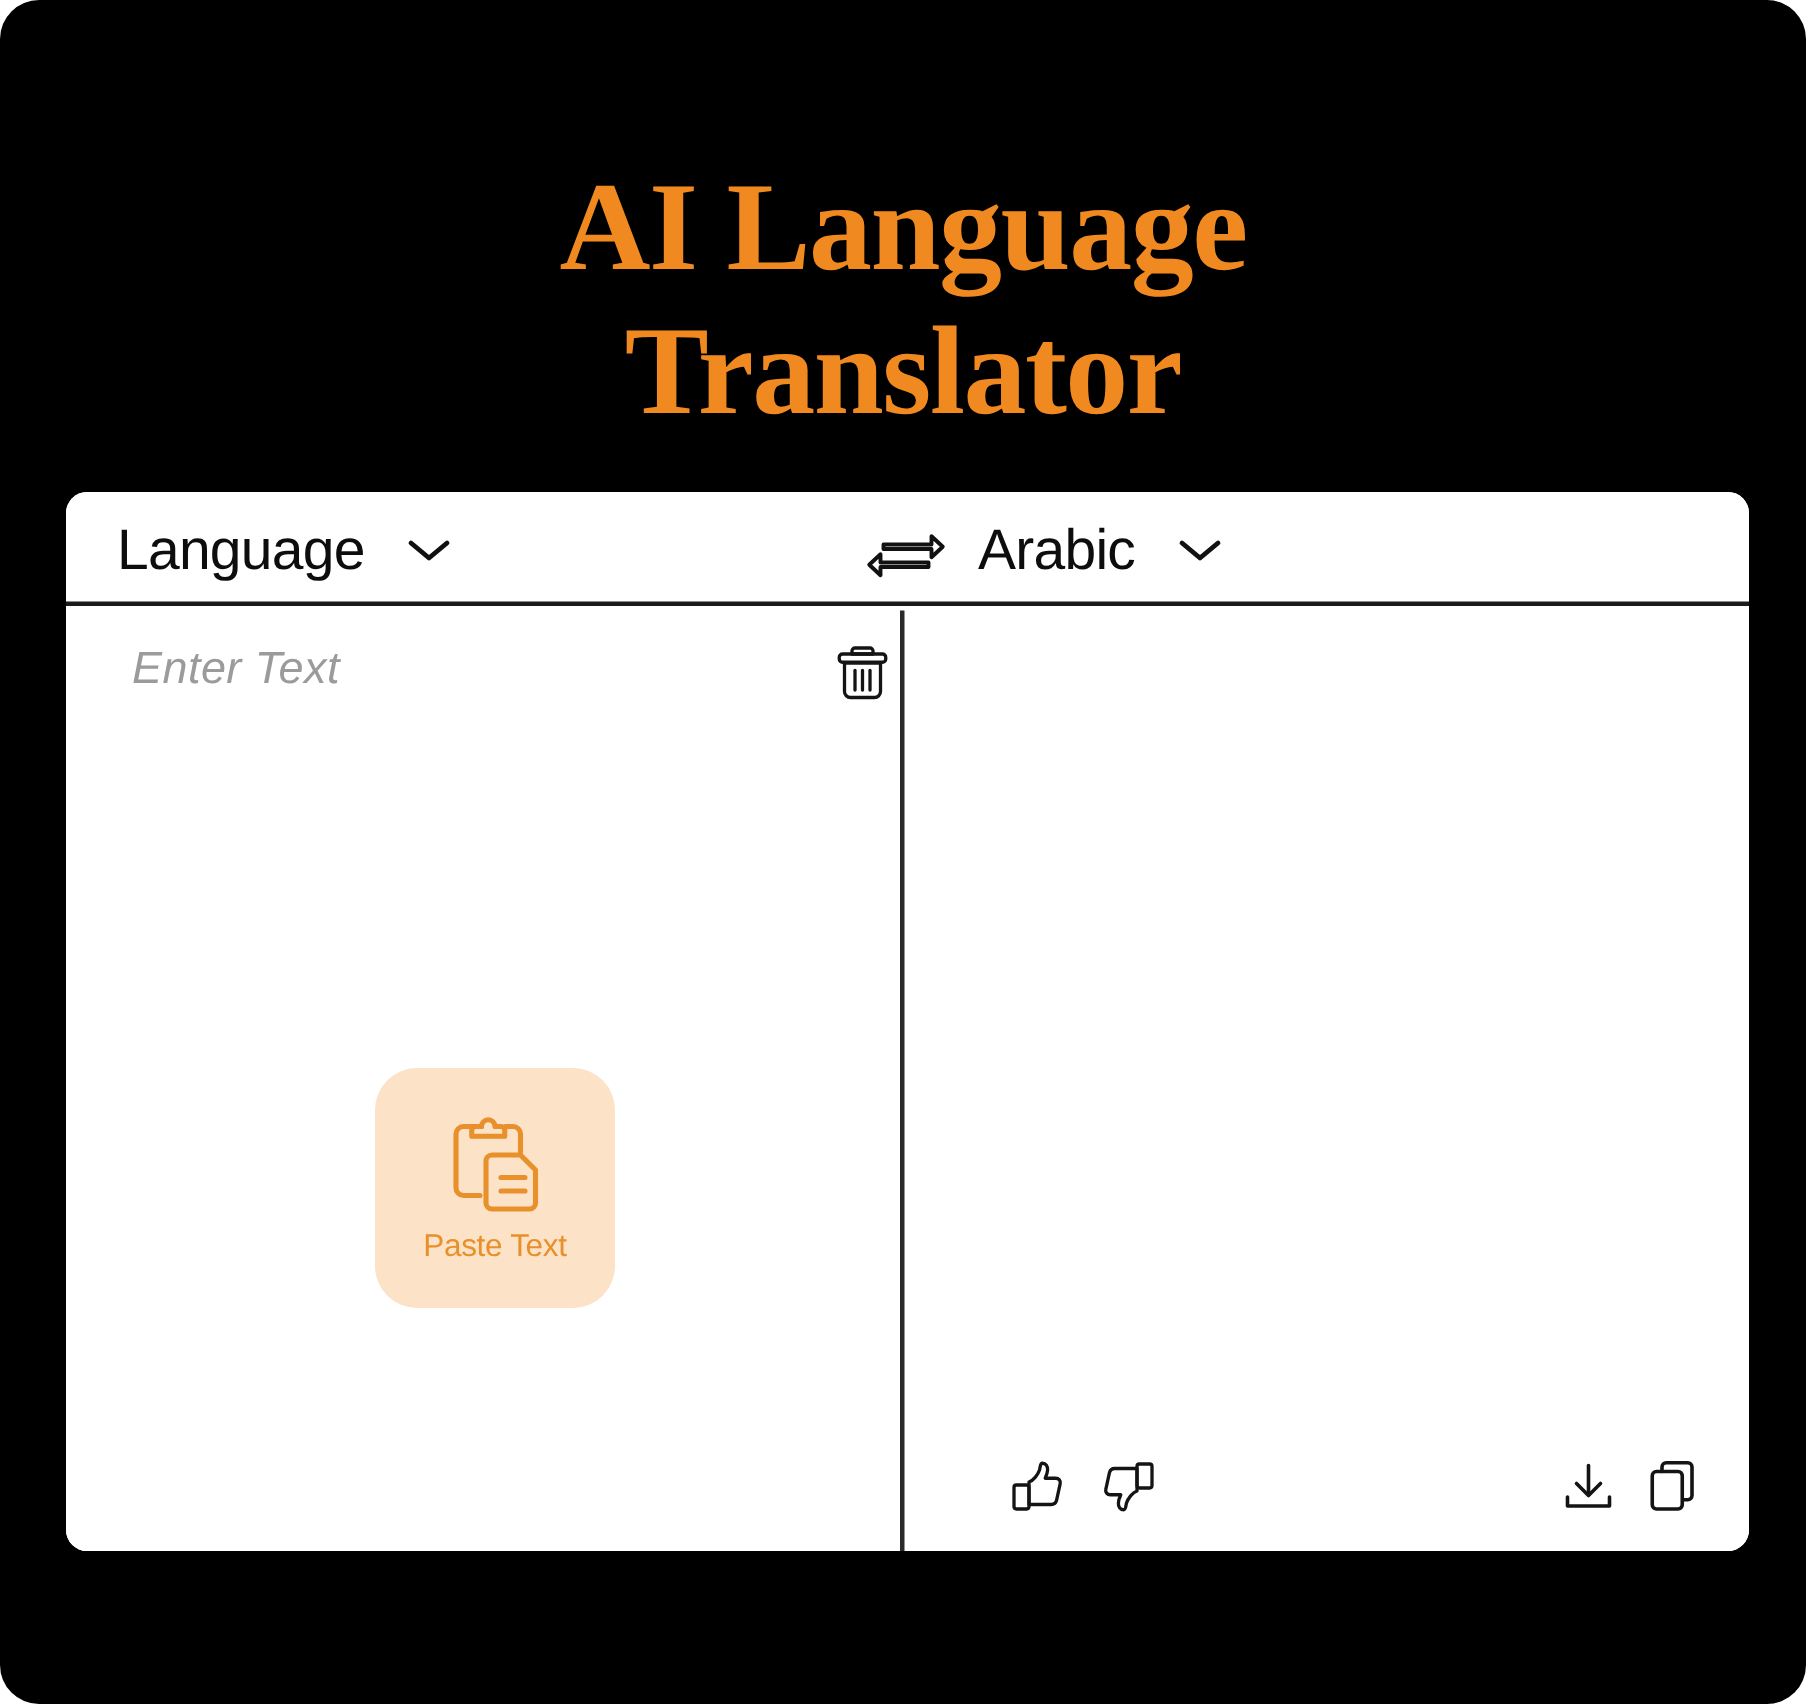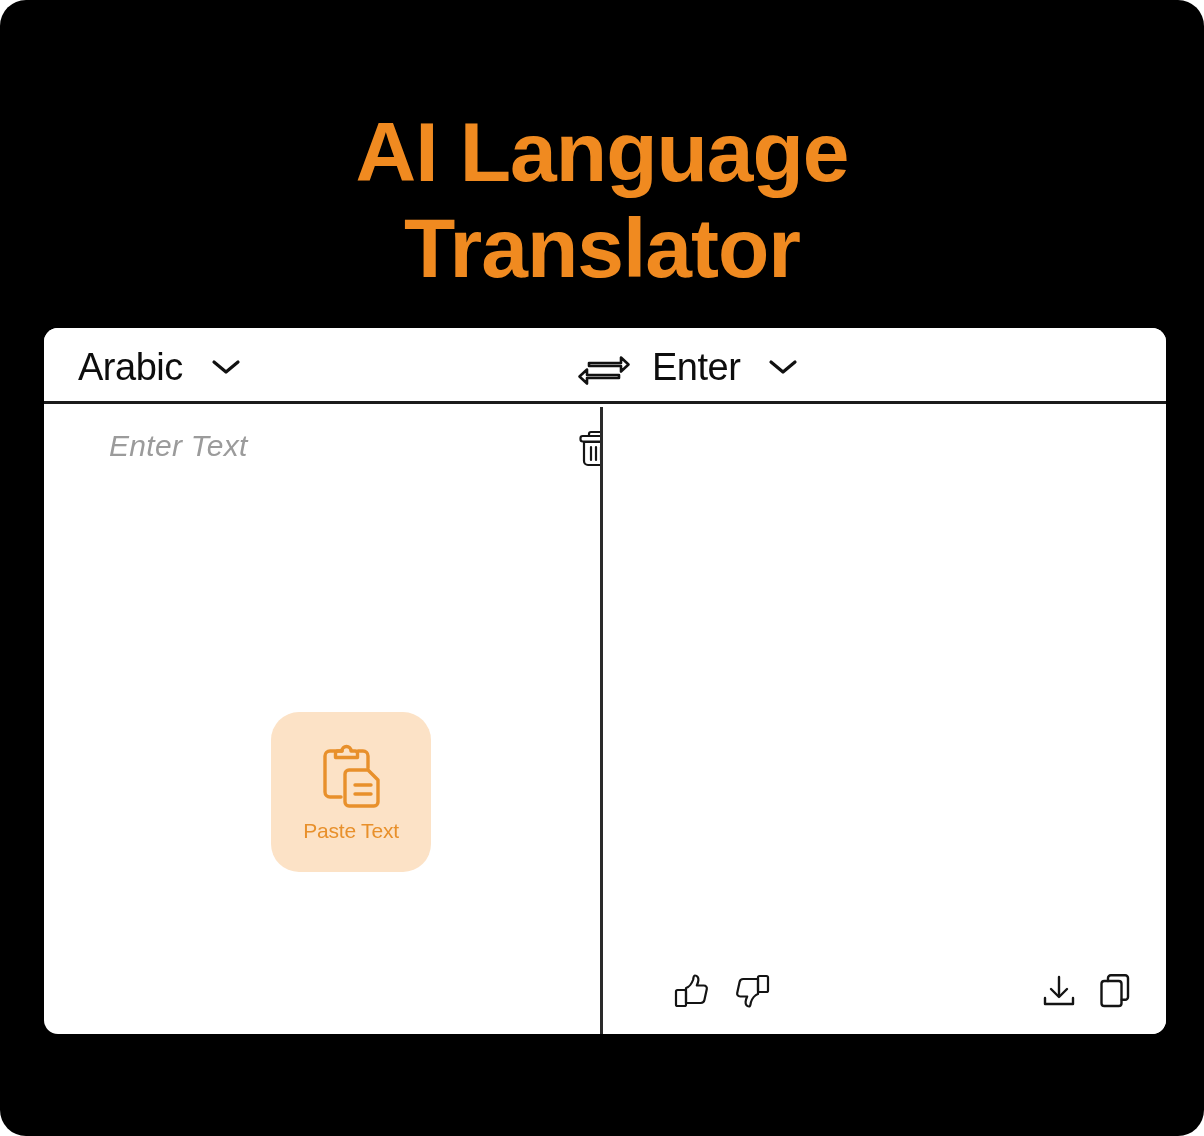--- a/index.html
+++ b/index.html
@@ -21,21 +21,21 @@
   }
 
   
   #app-title {
     position: absolute;
     left: 0;
     top: 104px;
     width: 1204px;
     text-align: center;
     color: #F08A20;
-    font-family: Liberation Sans, sans-serif;
+    font-family: Liberation Serif, serif;
     font-weight: bold;
     font-size: 84px;
     line-height: 96px;
     letter-spacing: -1px;
     white-space: pre-line;
   }
 
   
   #translator-card {
     position: absolute;
@@ -95,21 +95,21 @@
     cursor: pointer;
   }
 
   
   .pane {
     position: absolute;
     top: 79px;
     height: 627px;
     background: #ffffff;
   }
-  .pane.left  { left: 0;     width: 580px; margin-left: 21px; }
+  .pane.left  { left: 0;     width: 580px; }
   .pane.right { left: 556px; width: 566px; border-left: 3px solid #2a2a2a; }
 
   #source-placeholder {
     position: absolute;
     left: 44px;
     top: 22px;
     font-family: "Liberation Sans", sans-serif;
     font-style: italic;
     font-size: 30px;
     color: #9b9b9b;
@@ -184,37 +184,37 @@
 <div id="stage">
 
   <div id="app-title">AI Language
 Translator</div>
 
   <div id="translator-card">
 
     <div class="lang-header">
 
       <div class="lang-select source">
-        <span class="lang-name">Arabic</span>
+        <span class="lang-name">Language</span>
         <span class="chevron">
           <svg viewBox="0 0 30 18" width="30" height="18" fill="none" stroke="#111" stroke-width="3.2" stroke-linecap="round" stroke-linejoin="round">
             <polyline points="3,4 15,14 27,4"></polyline>
           </svg>
         </span>
       </div>
 
       <div id="swap-languages">
         <svg viewBox="0 0 54 36" width="54" height="36" fill="none" stroke="#111" stroke-width="2.6" stroke-linejoin="round" stroke-linecap="round">
           <path d="M12 13 H44 L44 7.5 L51.5 14.5 L44 21.5 L44 16 H12 Z"></path>
           <path d="M42 25 H10 L10 19.5 L2.5 26.5 L10 33.5 L10 28 H42 Z"></path>
         </svg>
       </div>
 
       <div class="lang-select target">
-        <span class="lang-name">Enter</span>
+        <span class="lang-name">Arabic</span>
         <span class="chevron">
           <svg viewBox="0 0 30 18" width="30" height="18" fill="none" stroke="#111" stroke-width="3.2" stroke-linecap="round" stroke-linejoin="round">
             <polyline points="3,4 15,14 27,4"></polyline>
           </svg>
         </span>
       </div>
     </div>
 
     <div class="pane left">
 

